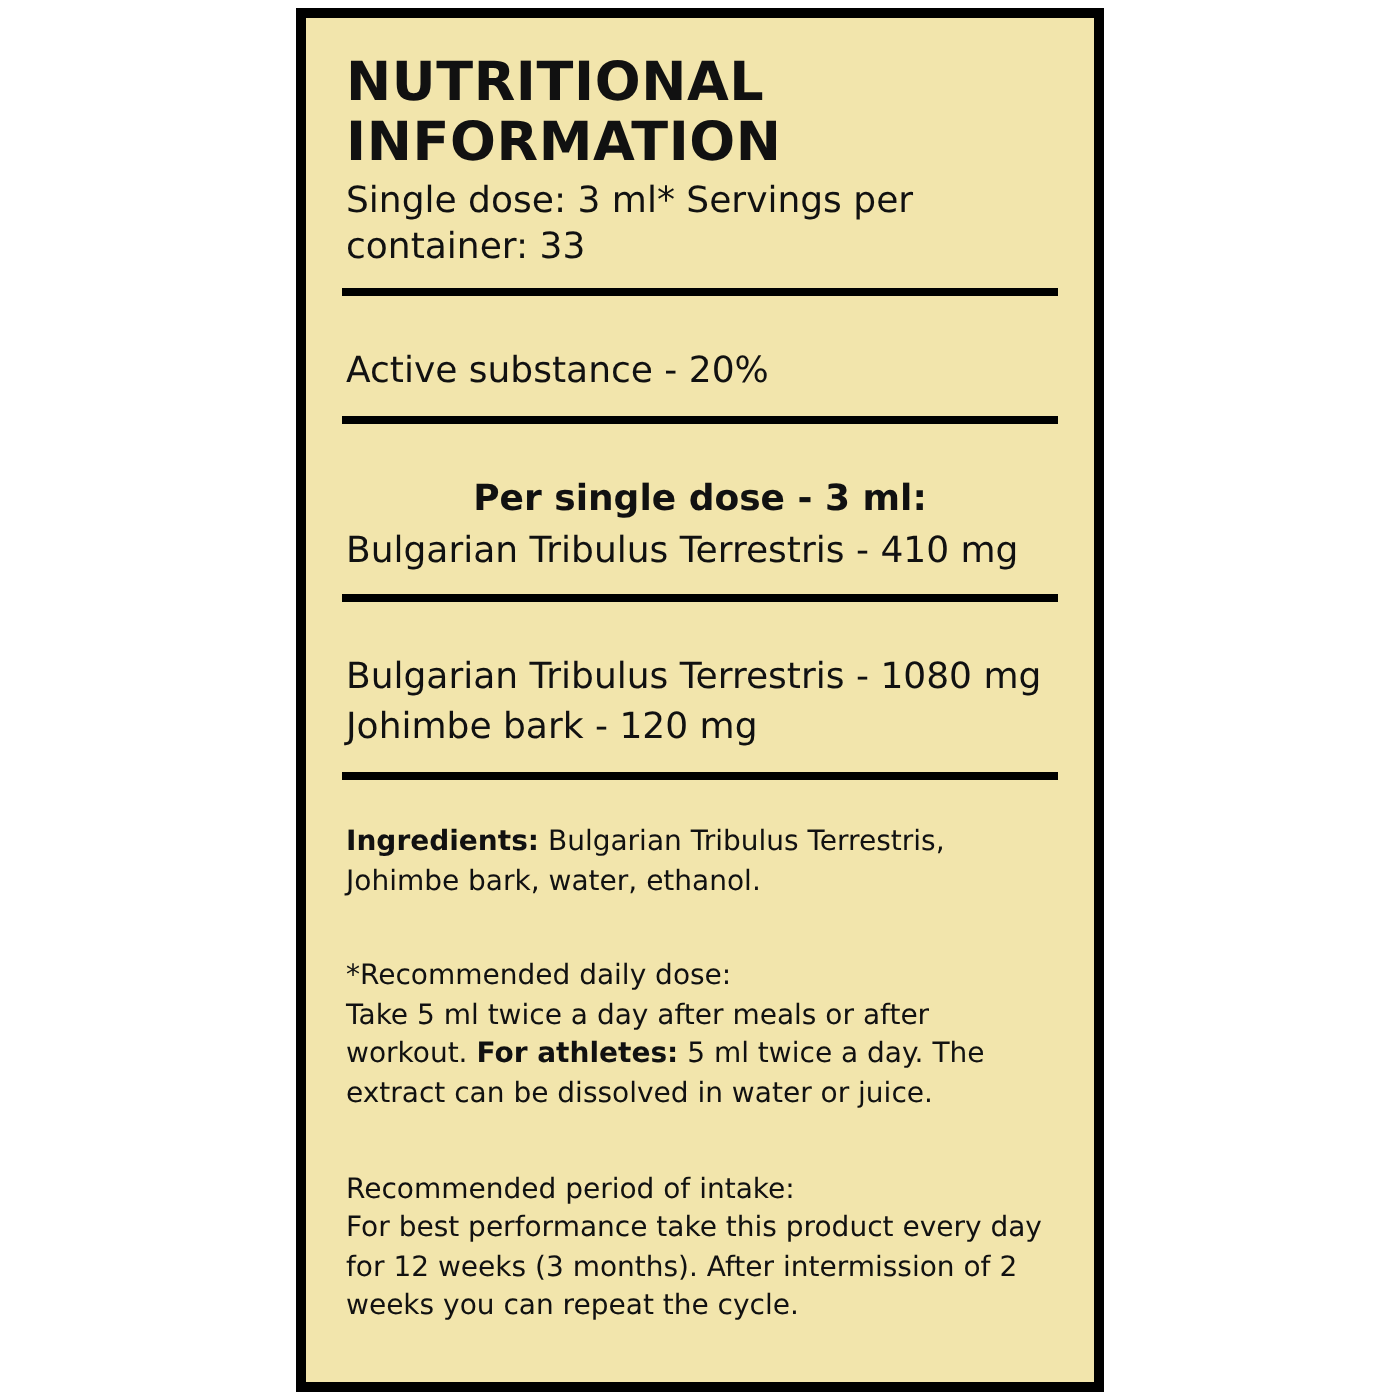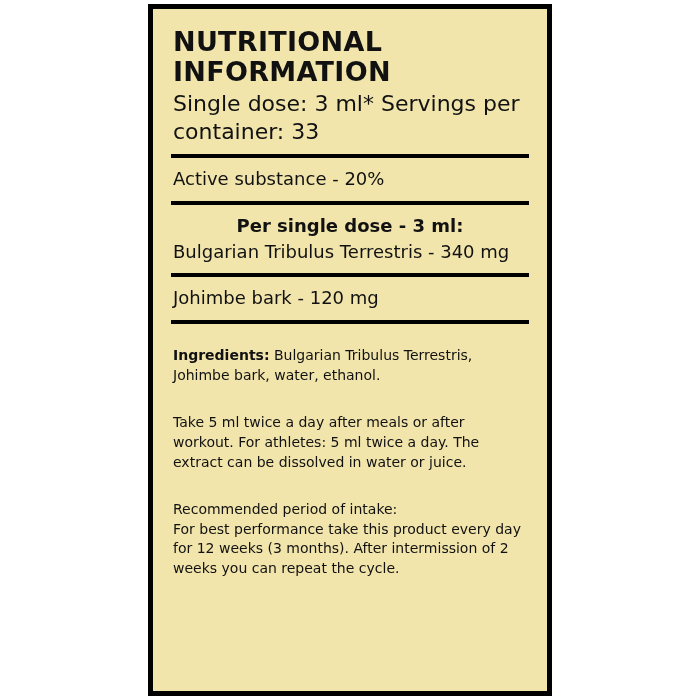--- a/index.html
+++ b/index.html
@@ -26,32 +26,32 @@
   }
   .title {
     font-size: 27px;
     font-weight: bold;
     letter-spacing: 0.3px;
     color: #111111;
     margin: 18px 0 4px 2px;
     line-height: 1.1;
   }
   .subtitle {
-    font-size: 22px;
+    font-size: 18px;
     color: #111111;
     margin: 0 0 9px 2px;
     line-height: 1.25;
   }
   .rule {
     border: 0;
     border-top: 4px solid #000000;
     margin: 0;
   }
   .section {
-    padding: 9px 2px 9px 2px;
+    padding: 26px 2px 9px 2px;
   }
   .section .head {
     font-size: 18px;
     font-weight: bold;
     color: #111111;
     line-height: 1.3;
     margin-bottom: 2px;
     text-align: center;
   }
   .section .line {
@@ -64,21 +64,21 @@
     color: #111111;
     line-height: 1.38;
   }
   .para {
     font-size: 14px;
     color: #111111;
     line-height: 1.4;
     padding: 22px 2px 6px 2px;
   }
   .para .b {
-    font-weight: normal;
+    font-weight: bold;
     text-align: center;
   }
   .inline-head {
     font-weight: bold;
   }
 </style>
 </head>
 <body>
 
 <div class="panel">
@@ -90,37 +90,39 @@
   <hr class="rule">
 
   <div class="section">
     <div class="plain">Active substance - 20%</div>
   </div>
 
   <hr class="rule">
 
   <div class="section">
     <div class="head">Per single dose - 3 ml:</div>
-    <div class="line">Bulgarian Tribulus Terrestris - 340 mg</div>
+    <div class="line">Bulgarian Tribulus Terrestris - 410 mg</div>
   </div>
 
   <hr class="rule">
 
   <div class="section">
+    <div class="line">Bulgarian Tribulus Terrestris - 1080 mg</div>
     <div class="line">Johimbe bark - 120 mg</div>
   </div>
 
   <hr class="rule">
 
   <div class="para">
     <span class="inline-head">Ingredients:</span><span> Bulgarian Tribulus Terrestris,</span><br>
     <span>Johimbe bark, water, ethanol.</span>
   </div>
 
   <div class="para">
+    <div class="head">*Recommended daily dose:</div>
     <span>Take 5 ml twice a day after meals or after workout. </span><span class="b">For athletes:</span><span> 5 ml twice a day. The extract can be dissolved in water or juice.</span>
   </div>
 
   <div class="para">
     <div class="head">Recommended period of intake:</div>
     <span>For best performance take this product every day for 12 weeks (3 months). After intermission of 2 weeks you can repeat the cycle.</span>
   </div>
 
 </div>
 

